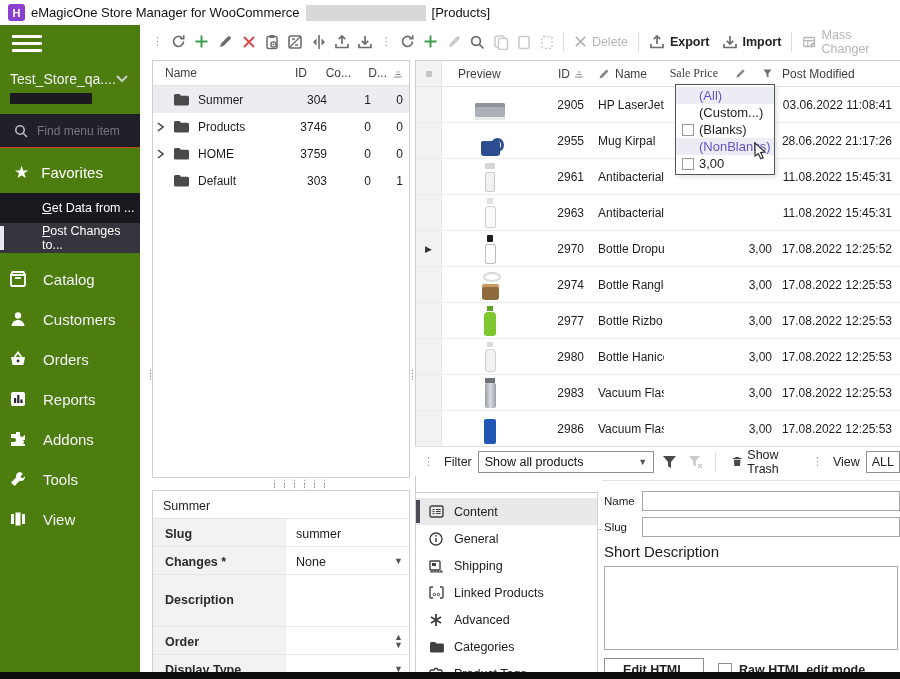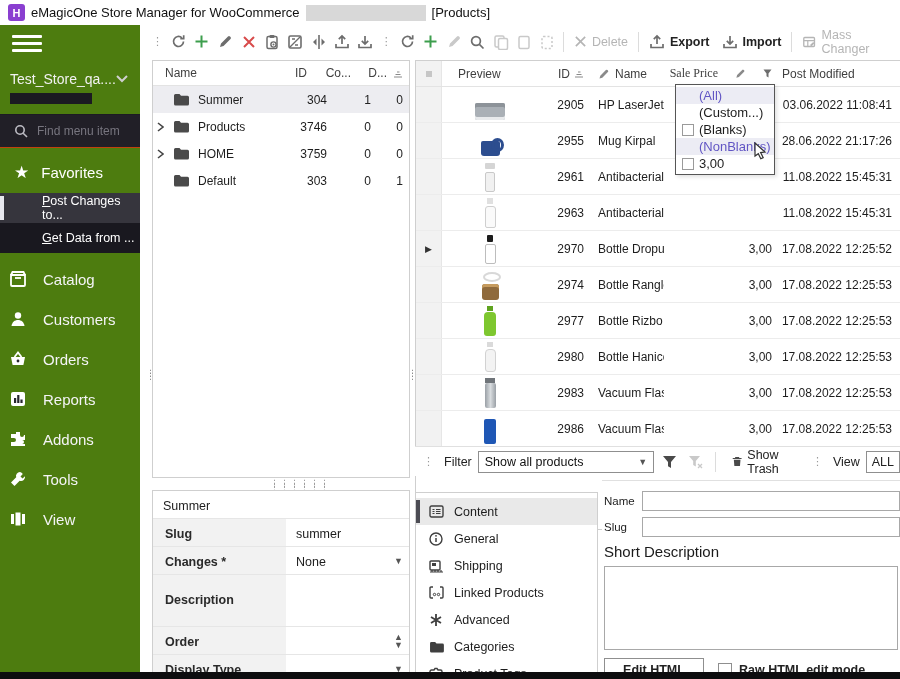--- a/index.html
+++ b/index.html
@@ -193,25 +193,25 @@
         <path d="M9.2 9.2L13 13" stroke="#bdbcc4" stroke-width="1.6"></path>
       </svg>
     <input placeholder="Find menu item" style="">
   </div>
 
   <div id="fav-row">
     <span class="star">★</span>
     <span class="lbl">Favorites</span>
   </div>
 
+  <div class="fav-item">
+    <span><u>G</u><span>et Data from ...</span></span>
+  </div>
   <div class="fav-item sel">
     <span><u>P</u><span>ost Changes to...</span></span>
-  </div>
-  <div class="fav-item">
-    <span><u>G</u><span>et Data from ...</span></span>
   </div>
 
   <div id="side-items">
     <div class="side-item">
       <span class="ii">
           <svg class="ic" width="18" height="18" viewBox="0 0 18 18">
             <path d="M2 5h14v10a1 1 0 0 1-1 1H3a1 1 0 0 1-1-1z" fill="none" stroke="#fff" stroke-width="1.8"></path>
             <path d="M2 5l1.5-3h11L16 5" fill="none" stroke="#fff" stroke-width="1.8"></path>
             <path d="M6 8h6" stroke="#fff" stroke-width="1.8"></path>
           </svg>

